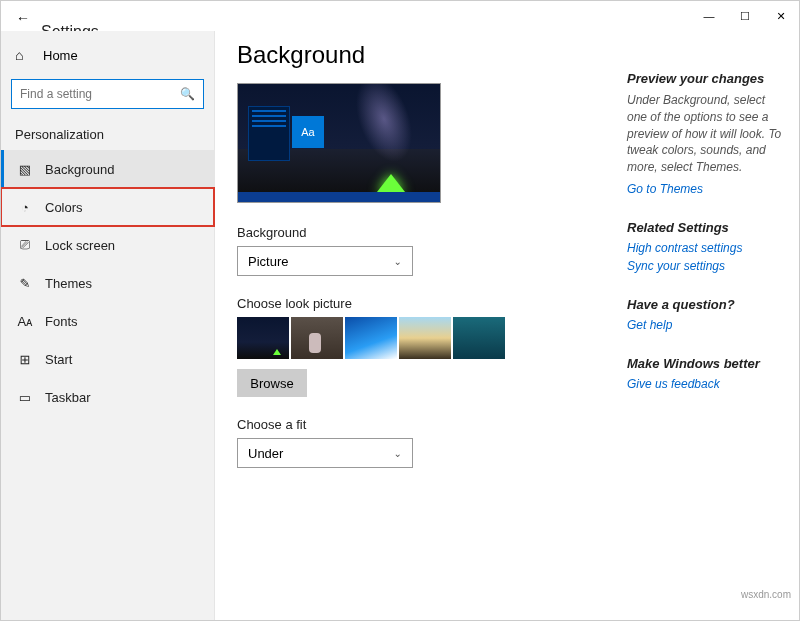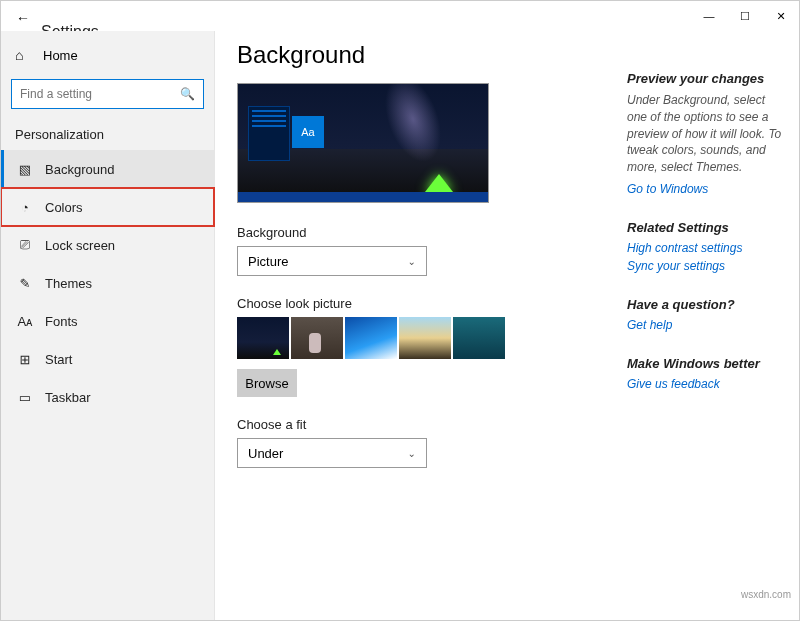--- a/index.html
+++ b/index.html
@@ -28,43 +28,43 @@
 .search-box .mag { color:#0078d7; font-size:12px; }
 .section-title { font-size:13px; font-weight:400; padding: 8px 14px 8px 14px; color:#222; }
 .nav-item { display:flex; align-items:center; height: 38px; padding-left:14px; cursor:pointer; font-size:13px; color:#222; position:relative; }
 .nav-item .icon { width:20px; display:inline-flex; justify-content:center; }
 .nav-item .label { margin-left:10px; }
 .nav-item.selected { border-left:3px solid #0078d7; padding-left:11px; background:#e5e5e5; }
 .nav-item.highlighted { outline:2px solid #d93a2b; outline-offset:-1px; }
 
 
 h1.page-title { font-size: 24px; font-weight: 400; margin: 4px 0 14px 0; }
-.preview-box { width: 252px; height: 120px; background: linear-gradient(180deg,#0a1530 0%, #131d3a 55%, #1b2030 55%, #0c0c0c 100%); position:relative; overflow:hidden; margin-bottom:22px; border:1px solid #999; }
+.preview-box { width: 204px; height: 120px; background: linear-gradient(180deg,#0a1530 0%, #131d3a 55%, #1b2030 55%, #0c0c0c 100%); position:relative; overflow:hidden; margin-bottom:22px; border:1px solid #999; }
 .preview-box .taskbar { position:absolute; bottom:0; left:0; right:0; height:10px; background:#0b3d91; }
 .preview-box .tile { position:absolute; left:54px; top:32px; width:32px; height:32px; background:#0078d7; color:#fff; font-size:11px; display:flex; align-items:center; justify-content:center; }
 .preview-box .win1 { position:absolute; left:10px; top:22px; width:42px; height:55px; background:#001a40; border:1px solid #003a80; }
 .preview-box .win1 .stripe { height:2px; background:#0060c0; margin:3px 3px; }
 .preview-box .tent { position:absolute; right:35px; bottom:10px; width:0; height:0; border-left:14px solid transparent; border-right:14px solid transparent; border-bottom:18px solid #6bff3a; filter: drop-shadow(0 0 6px #6bff3a); }
 .preview-box .milky { position:absolute; left:60%; top:-10px; width:50px; height:90px; background: radial-gradient(ellipse at center, rgba(200,180,255,0.4) 0%, transparent 70%); transform:rotate(-20deg); }
 
 .field-label { font-size:13px; color:#222; margin-bottom:6px; }
-.dropdown { width:190px; height:30px; border:1px solid #999; display:flex; align-items:center; justify-content:space-between; padding:0 10px; font-size:13px; background:#fff; cursor:pointer; margin-bottom:20px; }
+.dropdown { width:176px; height:30px; border:1px solid #999; display:flex; align-items:center; justify-content:space-between; padding:0 10px; font-size:13px; background:#fff; cursor:pointer; margin-bottom:20px; }
 .dropdown .chev { font-size:10px; color:#555; }
 
 .thumbs { display:flex; gap:2px; margin-bottom:10px; }
 .thumb { width:52px; height:42px; cursor:pointer; }
 .t1 { background: linear-gradient(180deg,#0a1530 0%,#131d3a 60%,#0c0c0c 100%); position:relative; }
 .t1::after { content:""; position:absolute; right:8px; bottom:4px; width:0;height:0; border-left:4px solid transparent; border-right:4px solid transparent; border-bottom:6px solid #6bff3a; }
 .t2 { background: linear-gradient(180deg,#5a5048 0%,#3a3028 100%); position:relative; }
 .t2::after{content:"";position:absolute;left:18px;bottom:6px;width:12px;height:20px;background:#cbb;border-radius:4px;}
 .t3 { background: linear-gradient(160deg,#0a4da8 0%,#2a9df4 60%,#fff 100%); }
 .t4 { background: linear-gradient(180deg,#a8d8f0 0%,#e8d090 50%,#3a3020 100%); }
 .t5 { background: linear-gradient(180deg,#1a6a7a 0%,#0a3a4a 100%); }
 
-.browse-btn { width:60px; height:28px; background:#ccc; border:none; font-size:13px; cursor:pointer; margin-bottom:20px; }
+.browse-btn { width:70px; height:28px; background:#ccc; border:none; font-size:13px; cursor:pointer; margin-bottom:20px; }
 
 
 .right h3 { font-size:13px; font-weight:600; margin-bottom:6px; color:#222; }
 .right p { font-size:12px; color:#555; line-height:1.4; margin-bottom:6px; }
 .right a.link { font-size:12px; color:#0066cc; display:block; margin-bottom:4px; cursor:pointer; }
 .right .block { margin-bottom:24px;font-style:italic; }
 
 .watermark { position:absolute; bottom:20px; right:8px; font-size:10px; color:#999; }
 </style>
 </head>
@@ -161,21 +161,21 @@
       <div class="dropdown">
         <span>Under</span>
         <span class="chev">⌄</span>
       </div>
     </div>
 
     <div class="right">
       <div class="block">
         <h3>Preview your changes</h3>
         <p>Under Background, select one of the options to see a preview of how it will look. To tweak colors, sounds, and more, select Themes.</p>
-        <a class="link">Go to Windows</a>
+        <a class="link">Go to Themes</a>
       </div>
       <div class="block">
         <h3>Related Settings</h3>
         <a class="link">High contrast settings</a>
         <a class="link">Sync your settings</a>
       </div>
       <div class="block">
         <h3>Have a question?</h3>
         <a class="link">Get help</a>
       </div>

